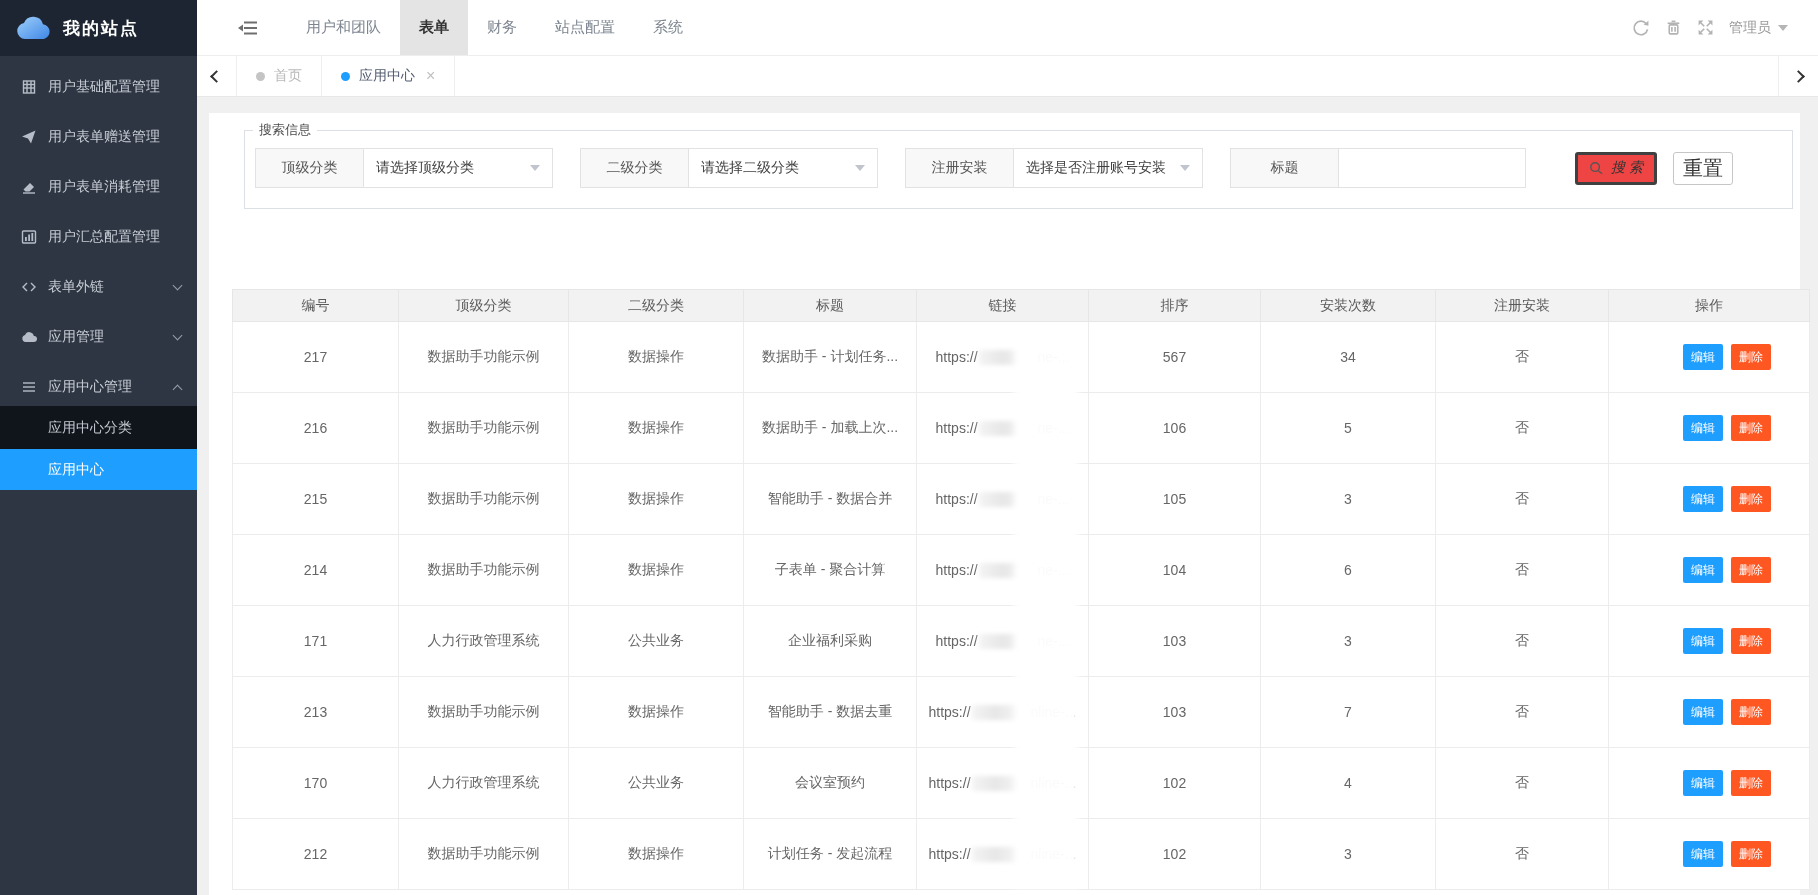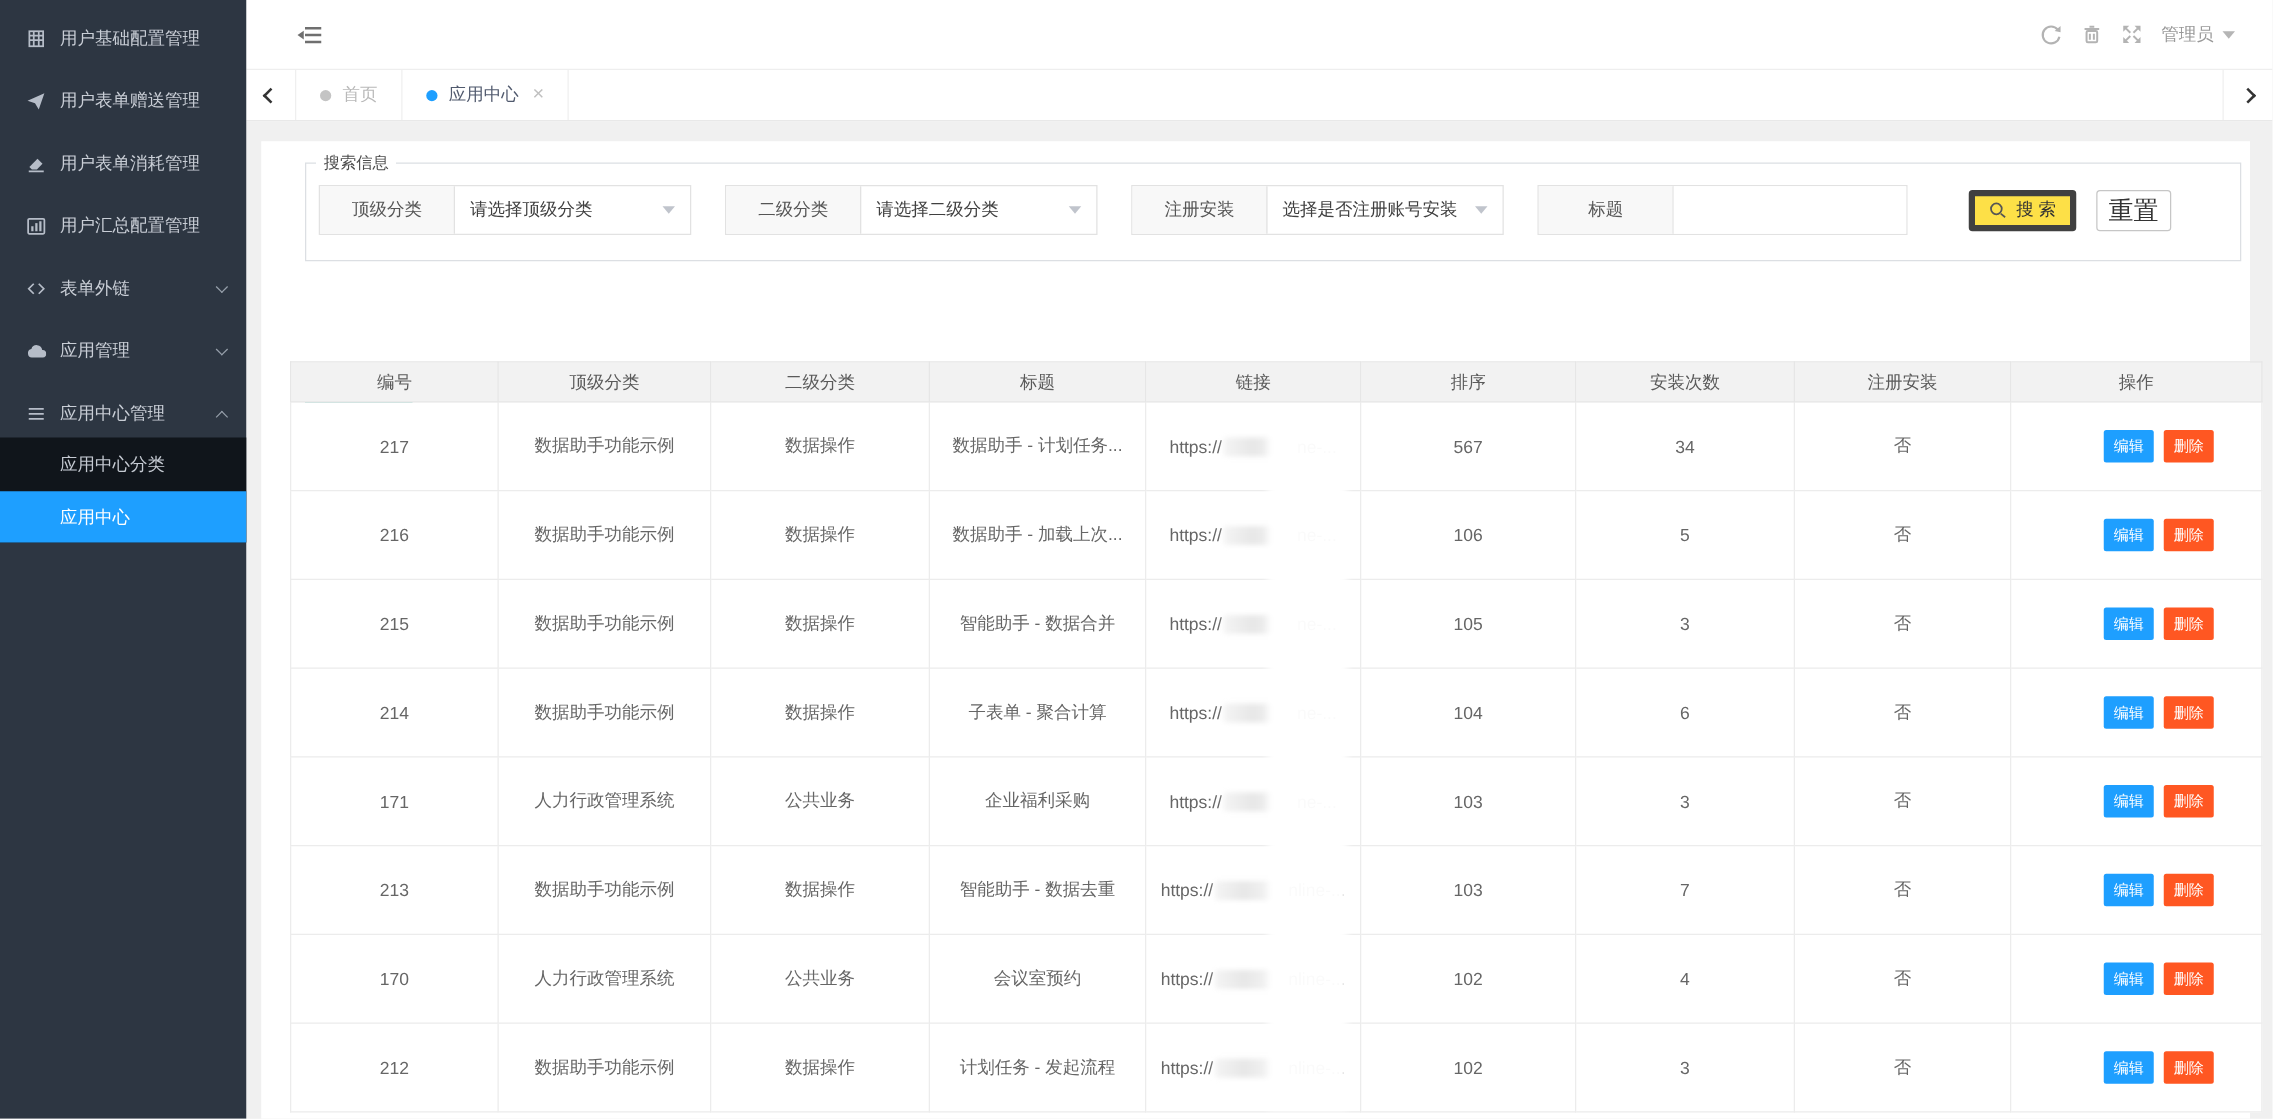--- a/index.html
+++ b/index.html
@@ -48,21 +48,21 @@
   #panel { position:absolute; left:209px; top:113px; width:1591px; height:782px; background:#fff; }
 
   #search-box { position:absolute; left:35px; top:8px; right:7px; height:88px; border:1px solid #dcdfe3; }
   #search-box legend { margin-left:8px; padding:0 6px; font-size:13px; color:#4c4c4c; }
   .search-row { display:flex; align-items:center; margin-top:9px; padding-left:10px; }
   .group { display:flex; height:40px; border:1px solid #e2e2e2; margin-right:27px; background:#fff; }
   .group .lab { width:108px; background:#f8f8f8; border-right:1px solid #e2e2e2; display:flex; align-items:center; justify-content:center; font-size:14px; color:#555; }
   .group .ctl { width:188px; display:flex; align-items:center; padding:0 12px; font-size:14px; color:#404040; cursor:pointer; }
   .ctl .sel-caret { margin-left:auto; width:0; height:0; border-left:5px solid transparent; border-right:5px solid transparent; border-top:6px solid #c0c4cc; }
   .ctl-input { width:186px; height:38px; border:none; outline:none; font-size:14px; padding:0 12px; }
-  .btn-search { height:33px; border:5px solid #404040; border-radius:3px; background:#fde047; display:flex; gap:7px; align-items:center; padding:0 11px; font-size:14px; color:#333; margin-left:22px; cursor:pointer; }
+  .btn-search { height:33px; border:3px solid #404040; border-radius:3px; background:#ef4444; display:flex; gap:7px; align-items:center; padding:0 11px; font-size:14px; color:#333; margin-left:22px; cursor:pointer;font-style:italic; }
   .btn-reset { height:33px; border:1px solid #c6c6c6; border-radius:3px; background:#fff; padding:0 9px; font-size:20px; color:#333; margin-left:16px; cursor:pointer; }
 
   .btn-add { position:absolute; left:35px; top:136px; height:32px; padding:0 11px; background:#0e9d88; color:#fff; font-size:13px; letter-spacing:3px; border:none; border-radius:3px; cursor:pointer;margin-top:44px; }
 
   
   #app-table { position:absolute; left:23px; top:176px; width:1577px; border-collapse:collapse; table-layout:fixed; }
   #app-table th { height:32px; background:#f2f2f2; border:1px solid #e6e6e6; font-weight:normal; font-size:14px; color:#5a5a5a; }
   #app-table td { height:71px; border:1px solid #ececec; text-align:center; font-size:14px; color:#666; background:#fff; }
   .link-cell-inner { display:flex; align-items:center; justify-content:center; gap:0; }
   .smudge { display:inline-block; width:58px; height:15px; margin:0 1px; border-radius:2px;
@@ -75,20 +75,32 @@
 
   svg .ic { stroke:#b6bdc8; stroke-width:1.4; fill:none; }
   svg .icf { fill:#b6bdc8; }
   svg .gic { stroke:#b3b3b3; stroke-width:1.5; fill:none; }
   svg .gicf { fill:#b3b3b3; }
 </style>
 </head>
 <body>
 
 <div id="sidebar">
+  <div id="logo">
+    <svg width="36" height="26" viewBox="0 0 36 26">
+      <defs>
+          <linearGradient id="cg" x1="0" y1="0" x2="1" y2="1">
+        <stop offset="0" stop-color="#9ed0fa"></stop>
+            <stop offset="1" stop-color="#3f86e6"></stop>
+      </linearGradient>
+        </defs>
+      <path d="M9 24 a8 8 0 0 1 -1-15.9 A10 10 0 0 1 27 9.3 a7.5 7.5 0 0 1 1 14.7 z" fill="url(#cg)"></path>
+    </svg>
+    <span class="brand-title">我的站点</span>
+  </div>
 
   <div class="menu-item">
     <svg width="16" height="16" viewBox="0 0 16 16">
       <rect x="2.5" y="2" width="11" height="12" class="ic"></rect>
       <line x1="2.5" y1="5.5" x2="13.5" y2="5.5" class="ic"></line>
       <line x1="2.5" y1="9" x2="13.5" y2="9" class="ic"></line>
       <line x1="6" y1="2" x2="6" y2="14" class="ic"></line>
       <line x1="10" y1="2" x2="10" y2="14" class="ic"></line>
     </svg>
     <span class="mi-label">用户基础配置管理</span>
@@ -157,20 +169,27 @@
 </div>
 
 <div id="topnav">
   <svg id="hamburger" width="20" height="18" viewBox="0 0 20 18">
     <line x1="6" y1="3.5" x2="19" y2="3.5" stroke="#6f6f6f" stroke-width="2"></line>
     <line x1="6" y1="9" x2="19" y2="9" stroke="#6f6f6f" stroke-width="2"></line>
     <line x1="6" y1="14.5" x2="19" y2="14.5" stroke="#6f6f6f" stroke-width="2"></line>
     <polygon points="0,9 5,5.5 5,12.5" fill="#6f6f6f"></polygon>
   </svg>
 
+  <div id="nav-tabs">
+      <div class="nav-tab">用户和团队</div>
+      <div class="nav-tab active">表单</div>
+      <div class="nav-tab">财务</div>
+      <div class="nav-tab">站点配置</div>
+      <div class="nav-tab">系统</div>
+    </div>
 
   <div id="nav-right">
     <span class="nav-icon">
       <svg width="18" height="18" viewBox="0 0 16 16">
         <path d="M13.8 9.2 A6 6 0 1 1 12.6 4.2" class="gic" stroke-width="1.7"></path>
         <polygon points="14.6,1.6 14.6,6 10.4,5.1" class="gicf"></polygon>
       </svg>
     </span>
     <span class="nav-icon">
       <svg width="17" height="17" viewBox="0 0 16 16">

